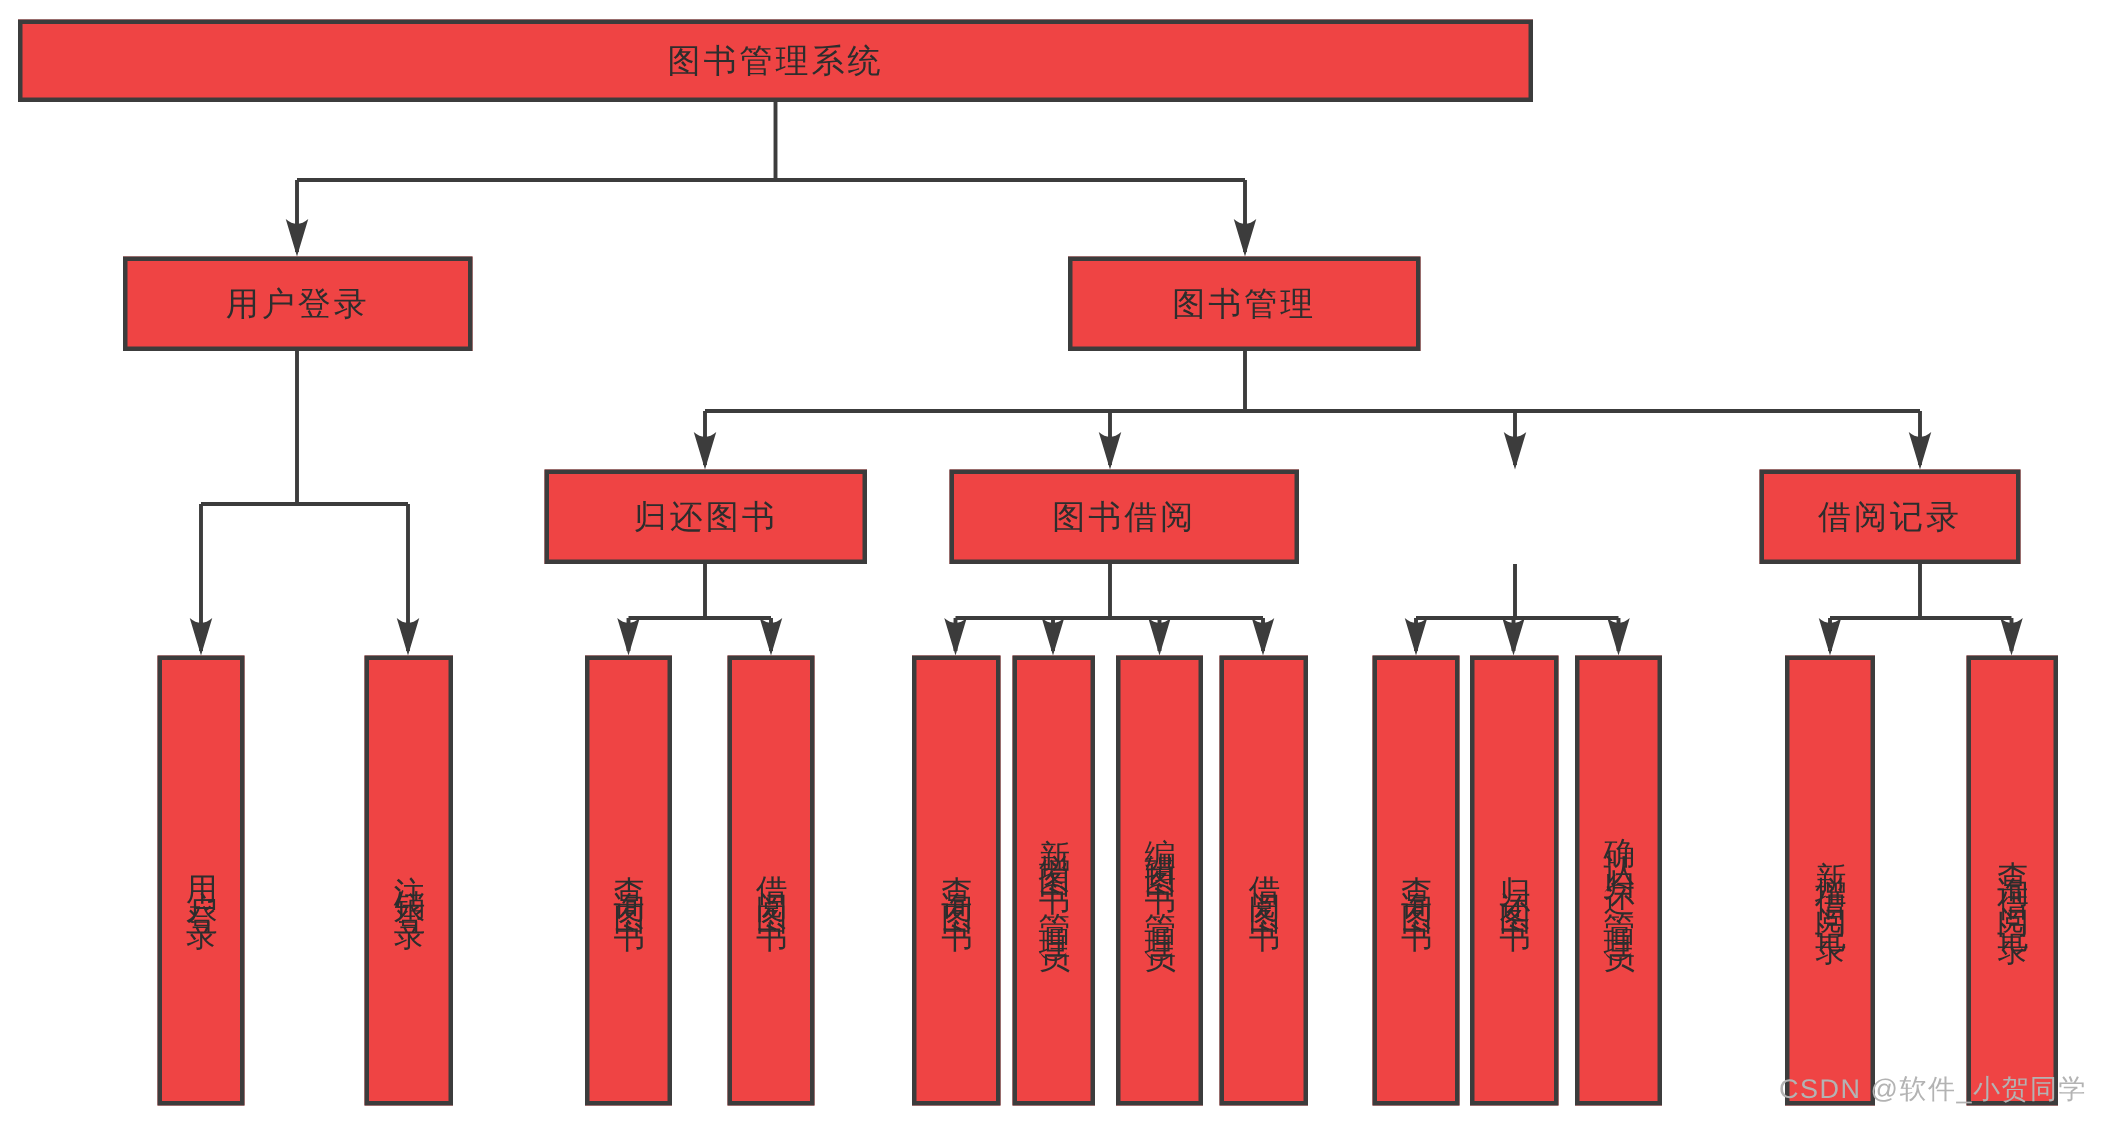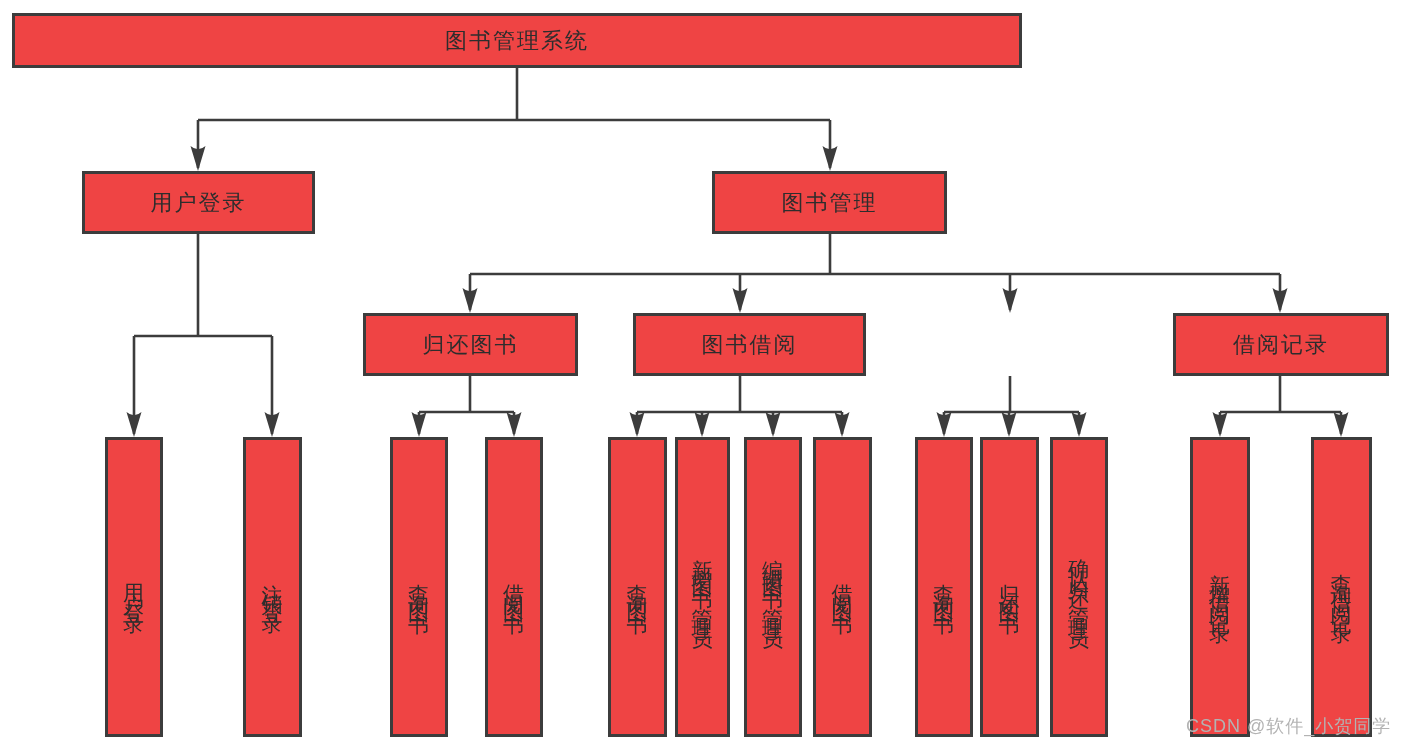--- a/index.html
+++ b/index.html
@@ -127,21 +127,21 @@
   <div class="node h" style="left:712px;top:171px;width:235px;height:63px">
     <span class="lbl">图书管理</span>
   </div>
 
   <div class="node h" style="left:363px;top:313px;width:215px;height:63px">
     <span class="lbl">归还图书</span>
   </div>
   <div class="node h" style="left:633px;top:313px;width:233px;height:63px">
     <span class="lbl">图书借阅</span>
   </div>
-  <div class="node h" style="left:1173px;top:313px;width:216px;height:63px">
+  <div class="node h" style="left:1173px;top:313px;width:174px;height:63px">
     <span class="lbl">借阅记录</span>
   </div>
 
   <div class="node v" style="left:105px;top:437px;width:58px;height:300px">
     <span class="lbl">用户登录</span>
   </div>
   <div class="node v" style="left:243px;top:437px;width:59px;height:300px">
     <span class="lbl">注销登录</span>
   </div>
 

